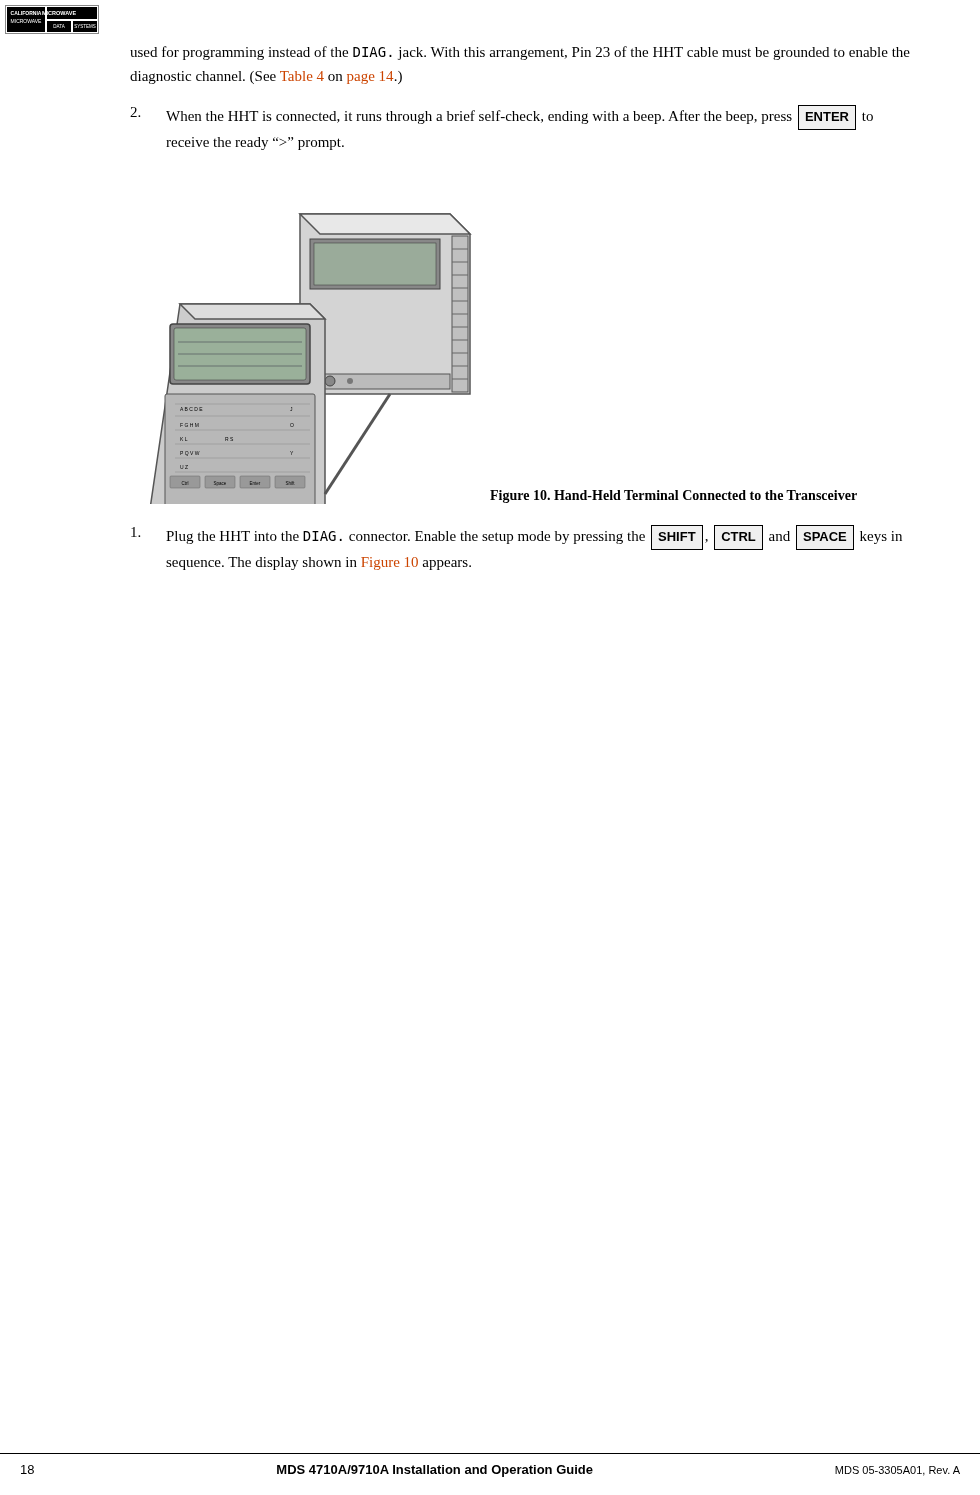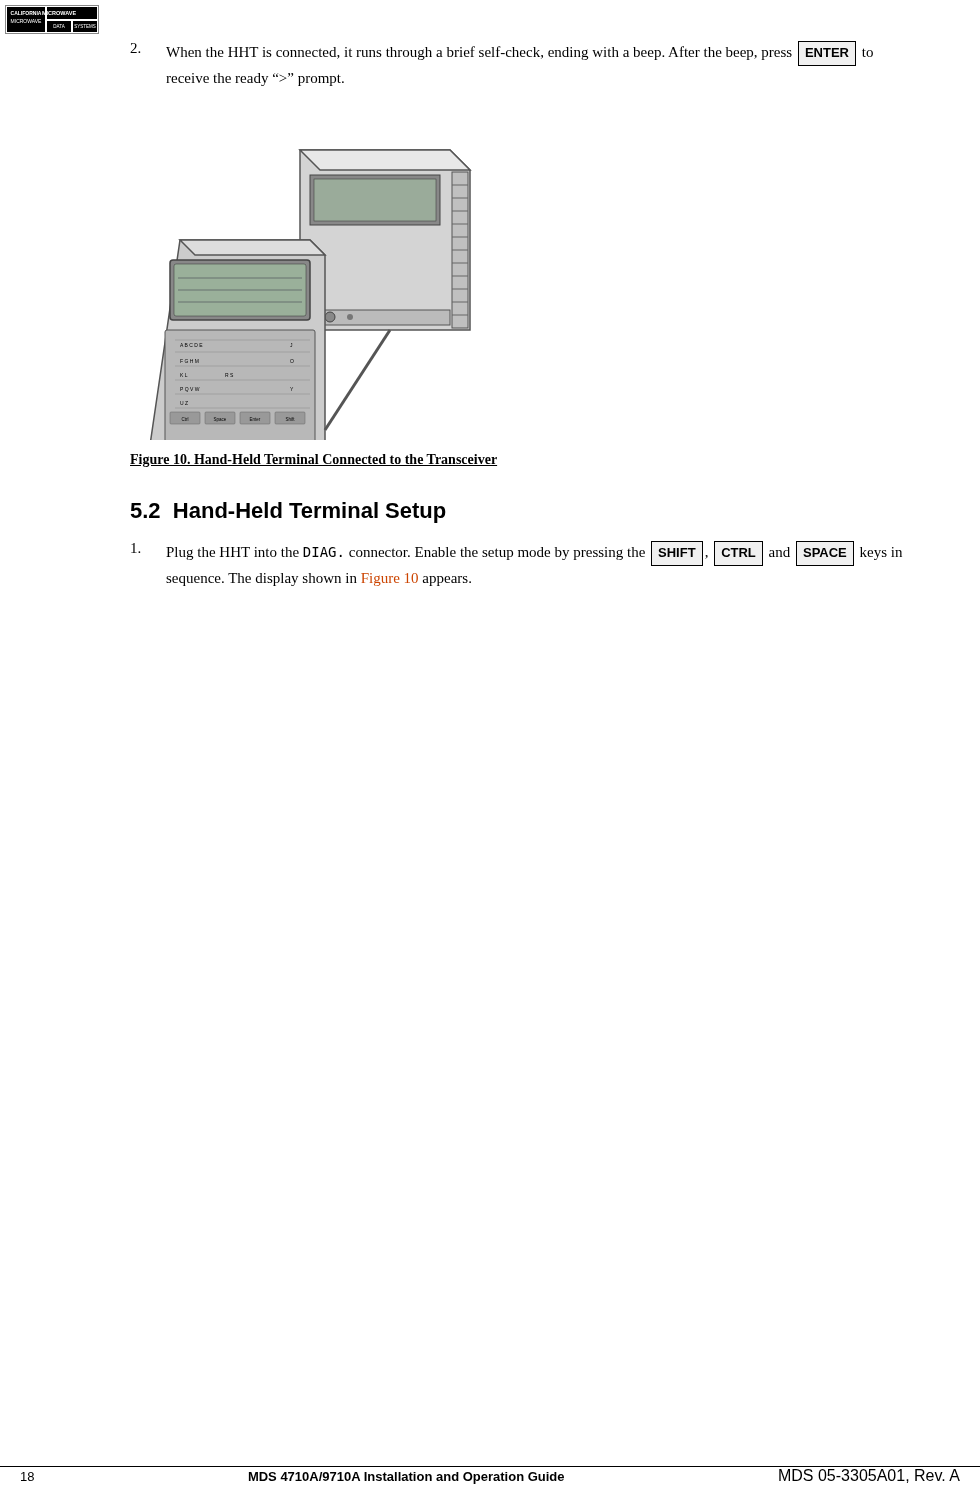--- a/index.html
+++ b/index.html
@@ -56,24 +56,23 @@
     }
 
     
     .link-text {
       color: #cc4400;
     }
 
     
     .figure-container {
       display: flex;
-      flex-direction: column;
-      align-items: flex-start;
+      flex-direction: row;
+      align-items: flex-end;
       margin: 30px 0 20px 0;
-      text-decoration: underline;
     }
 
     .figure-caption {
       font-size: 14px;
       font-weight: bold;
       text-align: center;
       margin-top: 12px;
     }
 
     
@@ -93,38 +92,38 @@
 
     
     .page-footer {
       position: absolute;
       bottom: 10px;
       left: 0;
       right: 0;
       display: flex;
       justify-content: space-between;
       align-items: center;
-      padding: 0 20px;
+      padding: 8px 20px;
       border-top: 1px solid #000;
       font-size: 13px;
       font-family: Arial, sans-serif;
     }
 
     .footer-left {
       font-size: 13px;
     }
 
     .footer-center {
       font-size: 13px;
       text-align: center;
       font-weight: bold;
     }
 
     .footer-right {
-      font-size: 16px;
+      font-size: 11px;
       text-align: right;
     }
 
     
     .logo-area {
       position: absolute;
       top: 5px;
       left: 5px;
     }
   </style>
@@ -146,20 +145,23 @@
     <text x="21" y="10" fill="white" font-size="5" font-family="Arial" font-weight="bold" text-anchor="middle">CALIFORNIA</text>
     <text x="21" y="18" fill="white" font-size="5" font-family="Arial" text-anchor="middle">MICROWAVE</text>
     <text x="54" y="10" fill="white" font-size="5.5" font-family="Arial" font-weight="bold" text-anchor="middle">MICROWAVE</text>
     <text x="54" y="23" fill="white" font-size="4.5" font-family="Arial" text-anchor="middle">DATA</text>
     <text x="80" y="23" fill="white" font-size="4.5" font-family="Arial" text-anchor="middle">SYSTEMS</text>
   </svg>
 </div>
 
 <div class="main-content">
 
+  <p class="para-text">
+    used for programming instead of the <span style="font-family:monospace; font-size:14px;">DIAG.</span> jack. With this arrange­ment, Pin 23 of the HHT cable must be grounded to enable the diag­nostic channel. (See <span class="link-text">Table 4</span> on <span class="link-text">page 14</span>.)
+  </p>
 
   <div class="numbered-item">
     <span class="num">2.</span>
     <span class="item-text">
       When the HHT is connected, it runs through a brief self-check, ending with a beep. After the beep, press
       <span class="key-btn">ENTER</span>
       to receive the ready “&gt;” prompt.
     </span>
   </div>
 
@@ -250,23 +252,20 @@
         <path d="M 158,272 Q 167,270 171,263 Q 174,255 169,249 Q 164,244 157,252" fill="none" stroke="#333" stroke-width="2"></path>
         <path d="M 169,255 Q 176,248 178,240 Q 180,232 175,227 Q 170,222 164,230" fill="none" stroke="#333" stroke-width="2"></path>
       </g>
 
       <line x1="195" y1="310" x2="260" y2="210" stroke="#555" stroke-width="3"></line>
     </svg>
 
     <p class="figure-caption">Figure 10. Hand-Held Terminal Connected to the Transceiver</p>
   </div>
 
-  <h2 class="section-heading">
-    <span>5.2</span>&nbsp;&nbsp;<span>Hand-Held Terminal Setup</span>
-  </h2>
 
 
   <div class="numbered-item">
     <span class="num">1.</span>
     <span class="item-text">
       Plug the HHT into the <span style="font-family:monospace; font-size:14px;">DIAG.</span> connector. Enable the setup mode by pressing the
       <span class="key-btn">SHIFT</span>,
       <span class="key-btn">CTRL</span> and
       <span class="key-btn">SPACE</span>
       keys in sequence. The display shown in <span class="link-text">Figure 10</span> appears.

